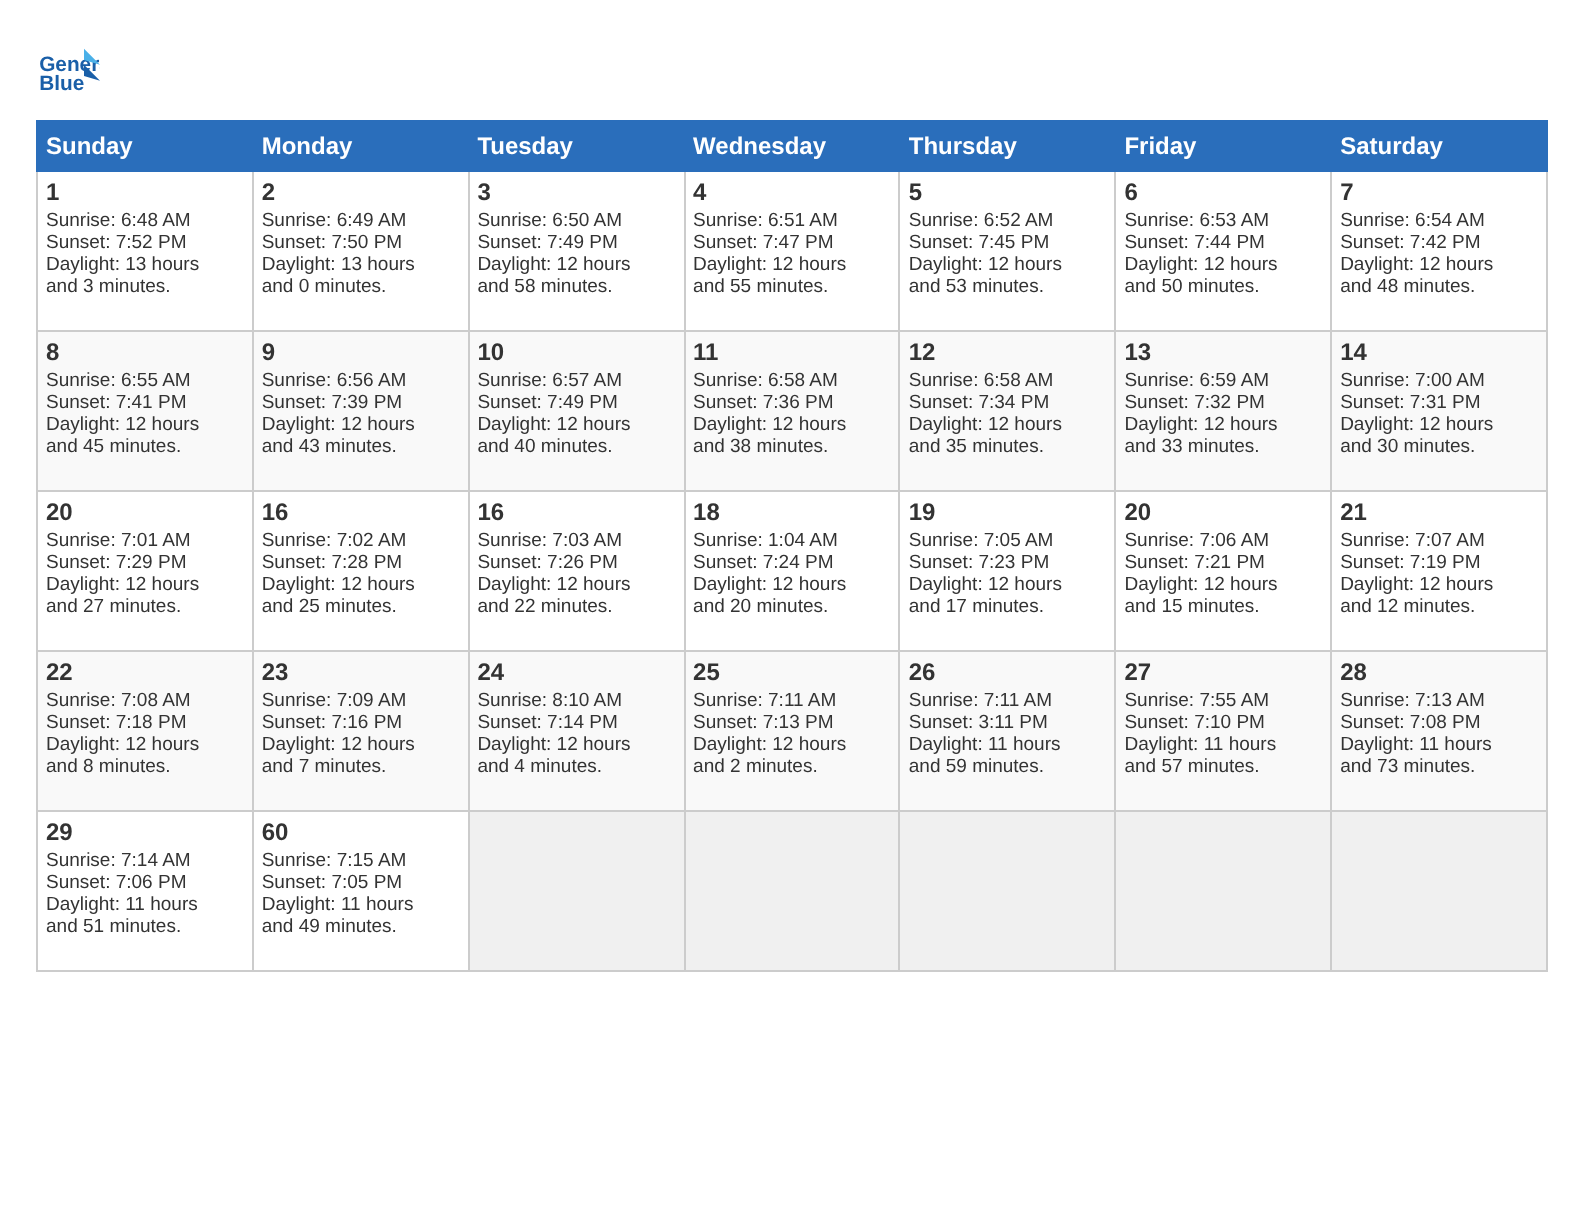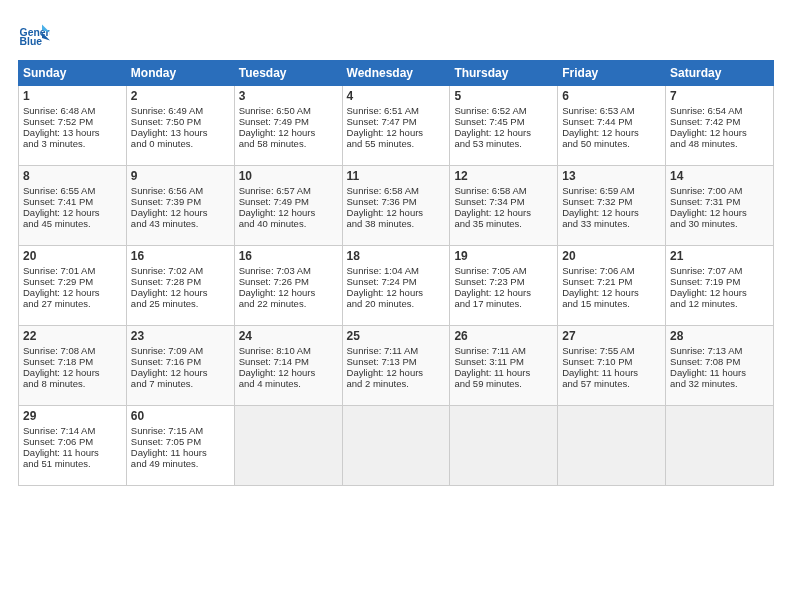--- a/index.html
+++ b/index.html
@@ -304,21 +304,21 @@
             <div>Sunrise: 7:55 AM</div>
             <div>Sunset: 7:10 PM</div>
             <div>Daylight: 11 hours</div>
             <div>and 57 minutes.</div>
           </td>
           <td>
             <span class="day-num">28</span>
             <div>Sunrise: 7:13 AM</div>
             <div>Sunset: 7:08 PM</div>
             <div>Daylight: 11 hours</div>
-            <div>and 32 minutes.</div>
+            <div>and 73 minutes.</div>
           </td>
         </tr>
         <tr>
           <td>
             <span class="day-num">29</span>
             <div>Sunrise: 7:14 AM</div>
             <div>Sunset: 7:06 PM</div>
             <div>Daylight: 11 hours</div>
             <div>and 51 minutes.</div>
           </td>

